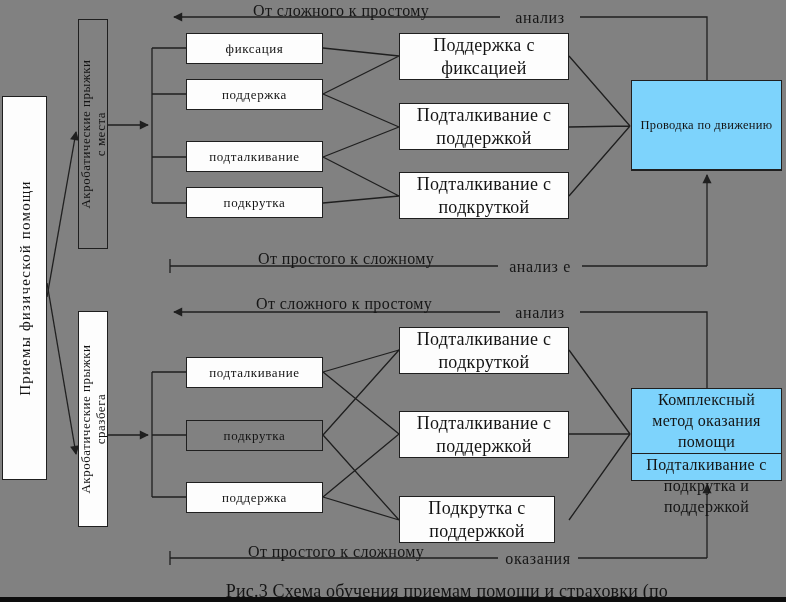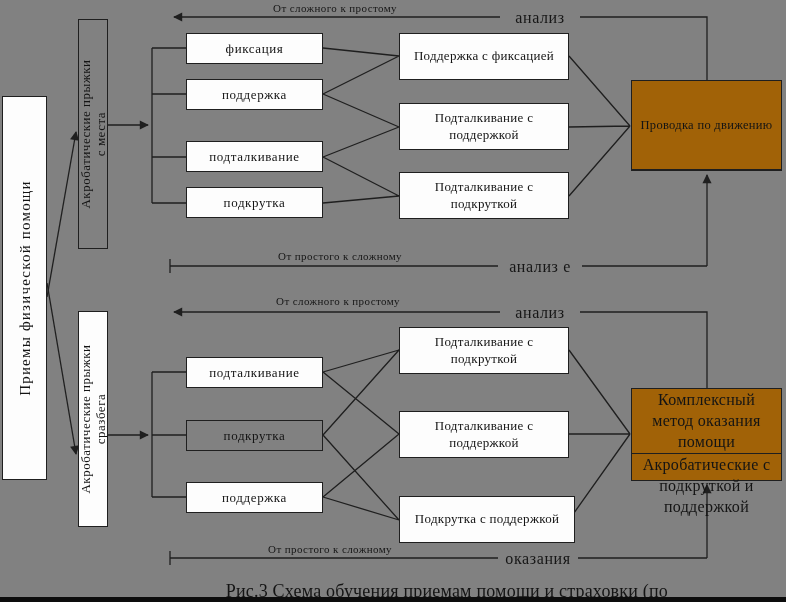--- a/index.html
+++ b/index.html
@@ -9,44 +9,44 @@
   }
   svg.lines { position:absolute; left:0; top:0; z-index:1; }
   .box {
     position:absolute; box-sizing:border-box; z-index:2;
     background:#fdfdfd; border:1.5px solid #1f1f1f;
     display:flex; align-items:center; justify-content:center;
     text-align:center; color:#141414;
   }
   .box.gray { background:#818181; }
   .tech  { font-size:13px; letter-spacing:0.6px; }
-  .combo { font-size:13px; letter-spacing:0.3px; line-height:1.25; padding:2px 6px; }
+  .combo { font-size:18px; letter-spacing:0.3px; line-height:1.25; padding:2px 6px; }
   .vbox  { position:absolute; box-sizing:border-box; z-index:2; border:1.5px solid #1f1f1f; background:#fdfdfd; }
   .vbox.gray { background:#818181; }
   .vtext {
     position:absolute; left:50%; top:50%;
     transform:translate(-50%,-50%) rotate(-90deg);
     text-align:center; white-space:nowrap;
   }
   .vline { display:block; line-height:15px; font-size:13px; letter-spacing:0.5px; }
   .root-line { display:block; line-height:16px; font-size:15px; letter-spacing:1.2px; }
   .result {
     position:absolute; box-sizing:border-box; z-index:2;
-    background:#a16207; border:1.5px solid #1f1f1f;
+    background:#7dd3fc; border:1.5px solid #1f1f1f;
     display:flex; flex-direction:column;
   }
   .result .cell {
     flex:1; display:flex; align-items:center; justify-content:center;
     text-align:center; line-height:1.3; letter-spacing:0.3px; padding:1px 6px;
   }
   .result .cell.first { border-bottom:1.5px solid #1f1f1f; }
   .result.small .cell { font-size:16px; }
   .result.big .cell { font-size:12.5px; }
   .flow-label {
-    position:absolute; z-index:3; font-size:11px; letter-spacing:0.4px;
+    position:absolute; z-index:3; font-size:16px; letter-spacing:0.4px;
     text-align:center; color:#161616; white-space:nowrap;
   }
   .flow-term {
     position:absolute; z-index:3; font-size:16px; letter-spacing:0.6px;
     text-align:center; color:#161616; background:#818181;
     height:15px; line-height:15px; white-space:nowrap;
   }
   .caption {
     position:absolute; z-index:3; font-size:18px; letter-spacing:0.2px;
     text-align:right; color:#141414;
@@ -122,25 +122,25 @@
   <div class="result big" style="left:631px;top:80px;width:151px;height:91px">
     <div class="cell first">Проводка по движению</div>
   </div>
 
   <div class="box tech" style="left:186px;top:357px;width:137px;height:31px">подталкивание</div>
   <div class="box tech gray" style="left:186px;top:420px;width:137px;height:31px">подкрутка</div>
   <div class="box tech" style="left:186px;top:482px;width:137px;height:31px">поддержка</div>
 
   <div class="box combo" style="left:399px;top:327px;width:170px;height:47px">Подталкивание с подкруткой</div>
   <div class="box combo" style="left:399px;top:411px;width:170px;height:47px">Подталкивание с поддержкой</div>
-  <div class="box combo" style="left:399px;top:496px;width:176px;height:47px">Подкрутка с поддержкой</div>
+  <div class="box combo" style="left:399px;top:496px;width:156px;height:47px">Подкрутка с поддержкой</div>
 
   <div class="result small" style="left:631px;top:388px;width:151px;height:93px">
     <div class="cell first">Комплексный метод оказания помощи</div>
-    <div class="cell">Акробатические с подкруткой и поддержкой</div>
+    <div class="cell">Подталкивание с подкрутка и поддержкой</div>
   </div>
 
   <div class="flow-label" style="left:253px;top:2px;width:164px">От сложного к простому</div>
   <div class="flow-term" style="left:500px;top:10px;width:80px">анализ</div>
   <div class="flow-label" style="left:258px;top:250px;width:164px">От простого к сложному</div>
   <div class="flow-term" style="left:498px;top:259px;width:84px">анализ е</div>
 
   <div class="flow-label" style="left:256px;top:295px;width:164px">От сложного к простому</div>
   <div class="flow-term" style="left:500px;top:305px;width:80px">анализ</div>
   <div class="flow-label" style="left:248px;top:543px;width:164px">От простого к сложному</div>

